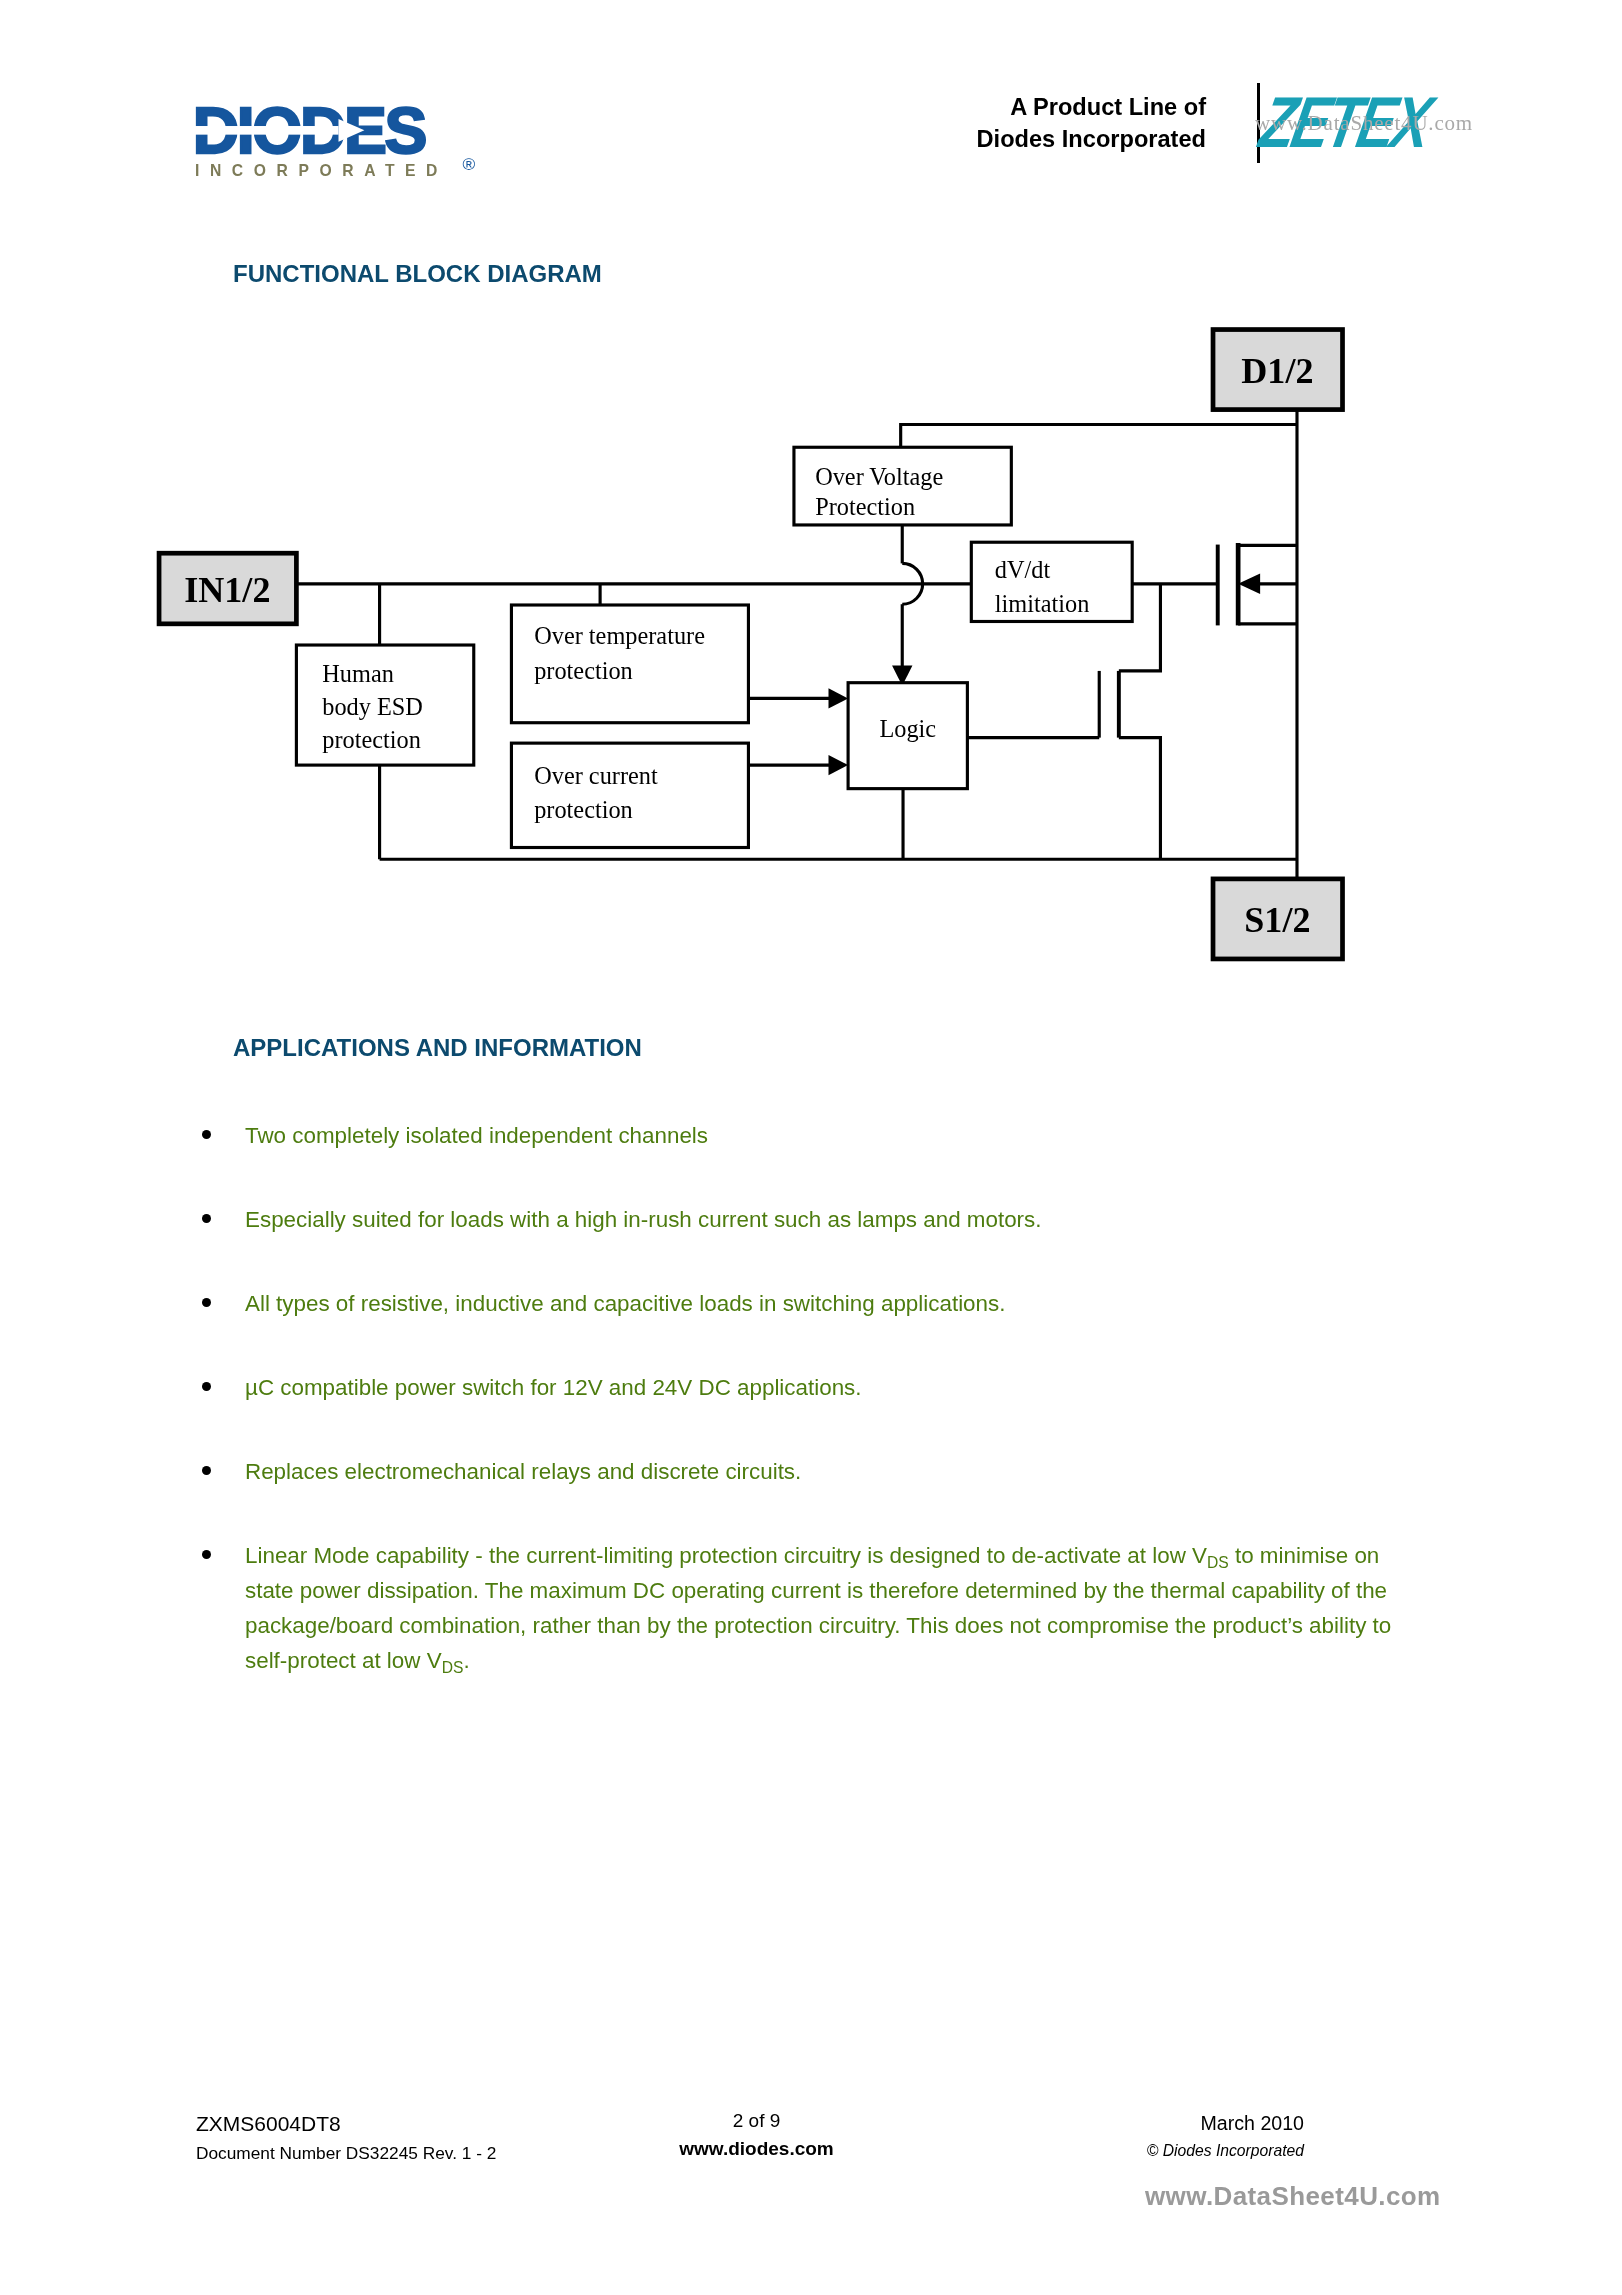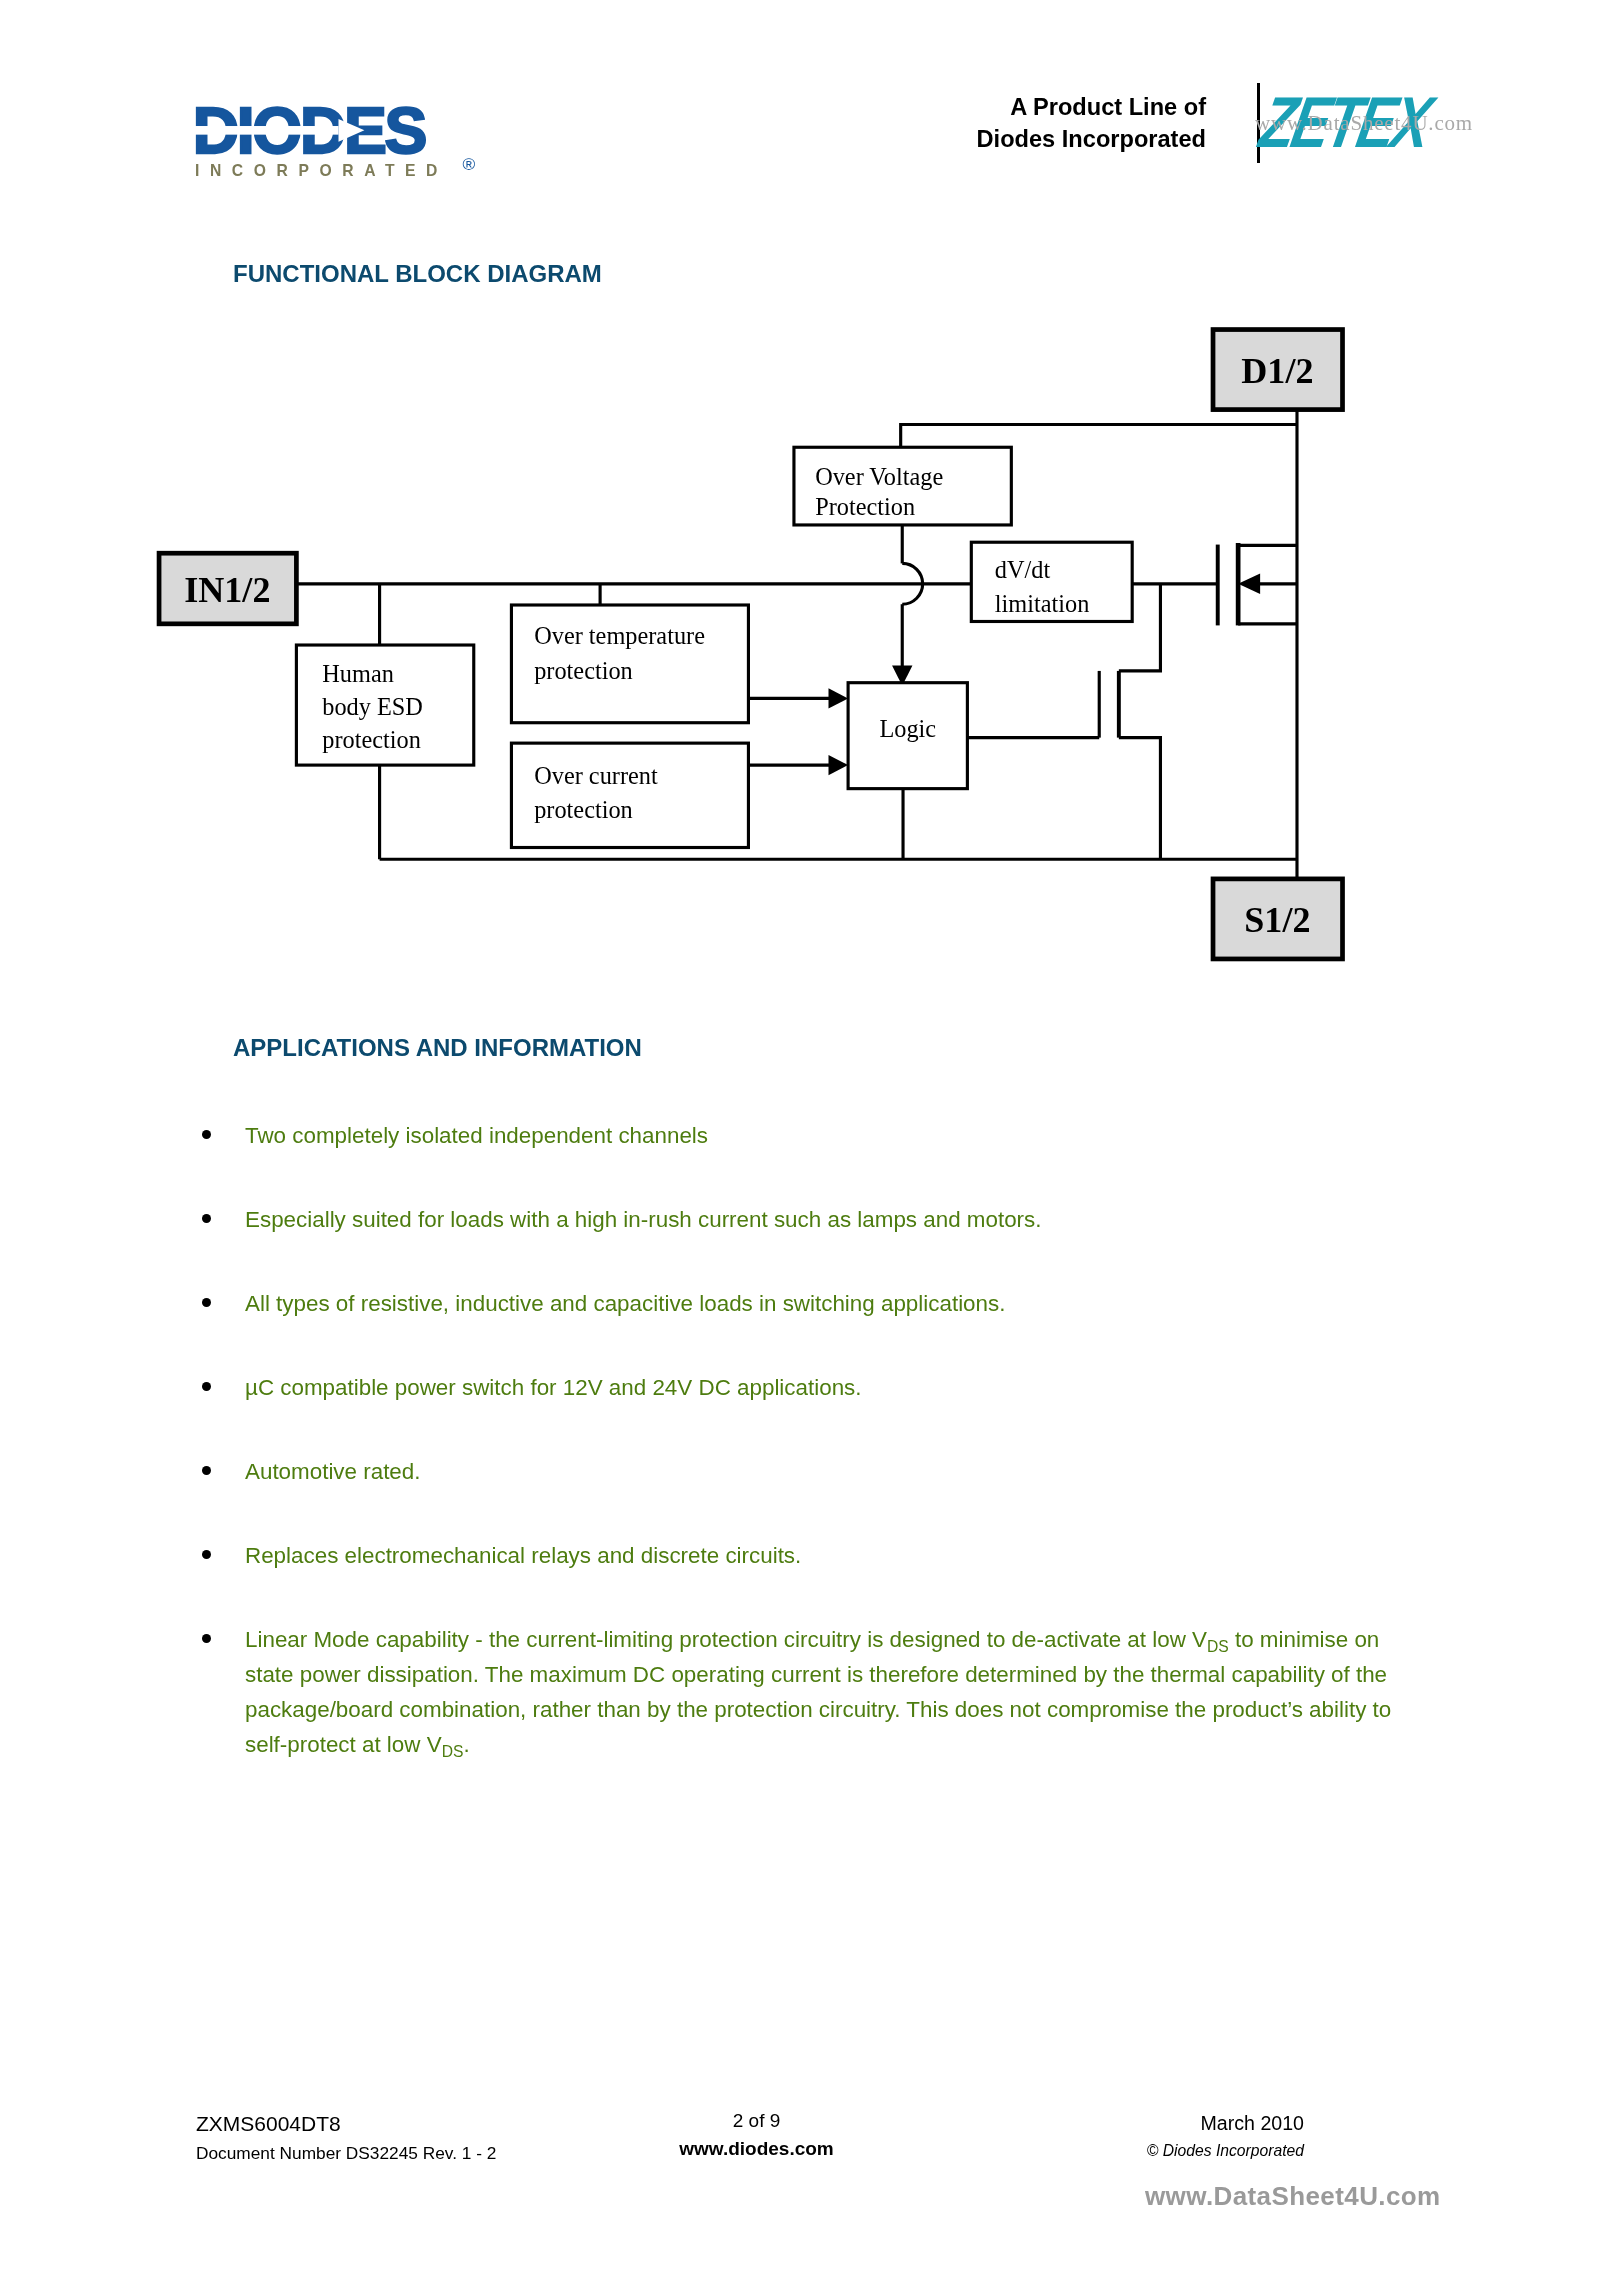--- a/index.html
+++ b/index.html
@@ -181,21 +181,20 @@
     </g>
   </svg>
 
   <div id="title-app" class="section-title">APPLICATIONS AND INFORMATION</div>
 
   <ul id="bullet-list">
     <li><span>Two completely isolated independent channels</span></li>
     <li><span>Especially suited for loads with a high in-rush current such as lamps and motors.</span></li>
     <li><span>All types of resistive, inductive and capacitive loads in switching applications.</span></li>
     <li><span>µC compatible power switch for 12V and 24V DC applications.</span></li>
-    <li><span>Automotive rated.</span></li>
     <li><span>Replaces electromechanical relays and discrete circuits.</span></li>
     <li class="para">
       <span>Linear Mode capability - the current-limiting protection circuitry is designed to de-activate at low V</span><sub>DS</sub><span> to minimise on state power dissipation. The maximum DC operating current is therefore determined by the thermal capability of the package/board combination, rather than by the protection circuitry. This does not compromise the product’s ability to self-protect at low V</span><sub>DS</sub><span>.</span>
     </li>
   </ul>
 
   <div id="footer-left">
     <div>ZXMS6004DT8</div>
     <div class="doc">Document Number DS32245 Rev. 1 - 2</div>
   </div>

